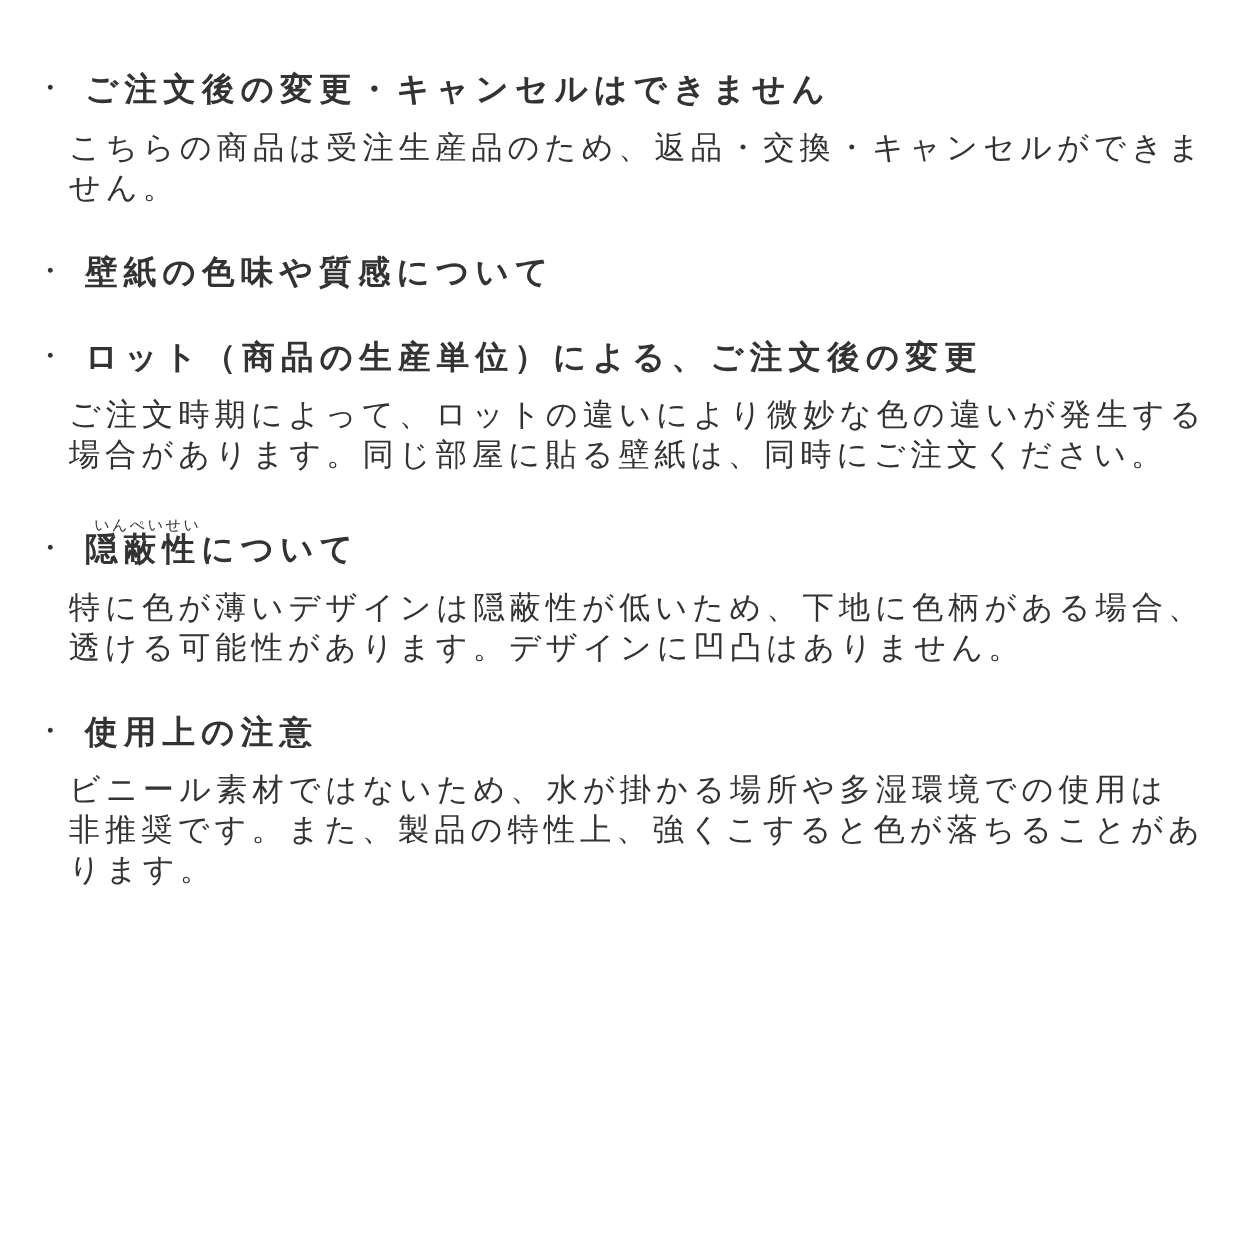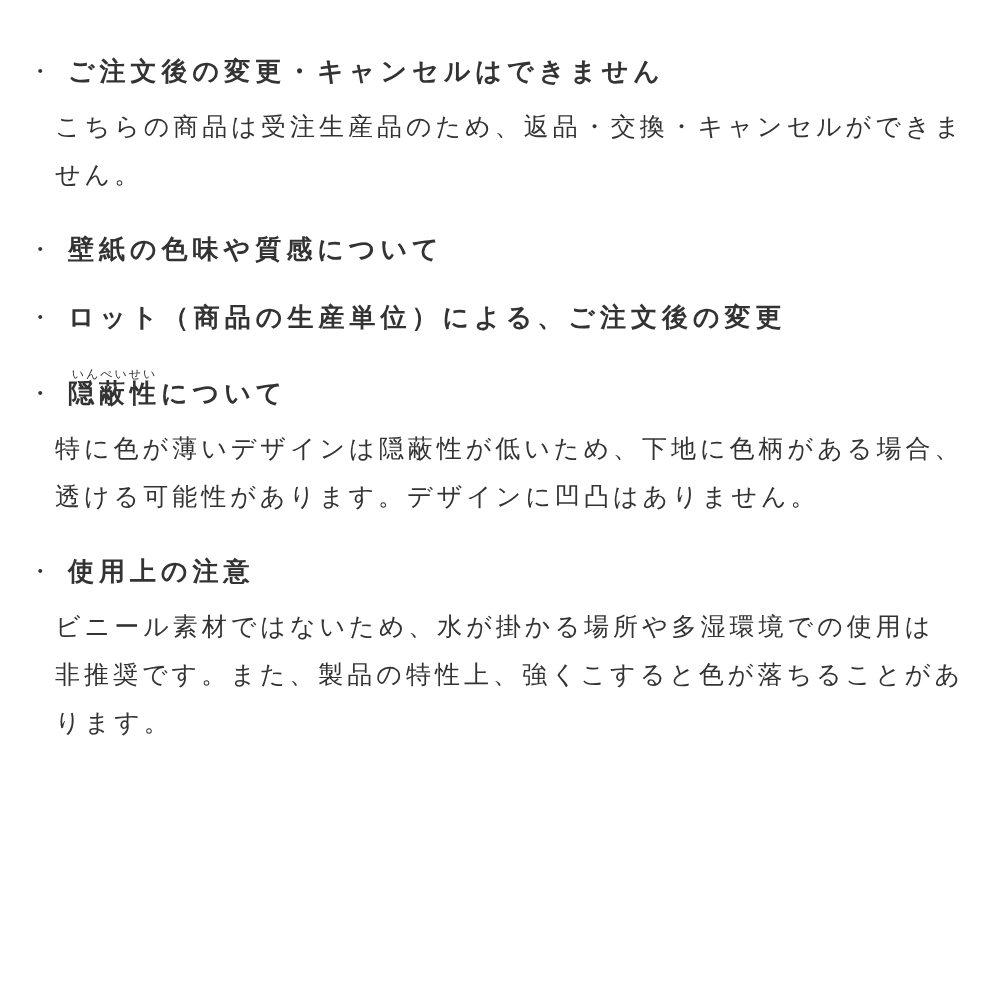--- a/index.html
+++ b/index.html
@@ -44,26 +44,26 @@
   }
   .heading-text {
     flex: 1 1 auto;
     margin-left: 16px;
   }
   ruby rt.furigana {
     font-size: 12px;
     font-weight: 400;
     letter-spacing: 2px;
     color: #333333;
-    text-align: center;
+    text-align: right;
   }
   p.body-text {
     margin: 0 4px 0 25px;
     font-size: 25px;
-    line-height: 48px;
+    line-height: 32px;
     letter-spacing: 4px;
     white-space: pre-line;
     color: #333333;
   }
 </style>
 </head>
 <body>
 
 <div class="page">
 
@@ -81,20 +81,22 @@
       <span class="bullet">・</span>
       <span class="heading-text">壁紙の色味や質感について</span>
     </h2>
   </div>
 
   <div class="section">
     <h2 class="heading">
       <span class="bullet">・</span>
       <span class="heading-text">ロット（商品の生産単位）による、ご注文後の変更</span>
     </h2>
+    <p class="body-text">ご注文時期によって、ロットの違いにより微妙な色の違いが発生する
+場合があります。同じ部屋に貼る壁紙は、同時にご注文ください。</p>
   </div>
 
   <div class="section">
     <h2 class="heading">
       <span class="bullet">・</span>
       <span class="heading-text"><ruby><span>隠蔽性</span><rt class="furigana">いんぺいせい</rt></ruby><span>について</span></span>
     </h2>
     <p class="body-text">特に色が薄いデザインは隠蔽性が低いため、下地に色柄がある場合、
 透ける可能性があります。デザインに凹凸はありません。</p>
   </div>

